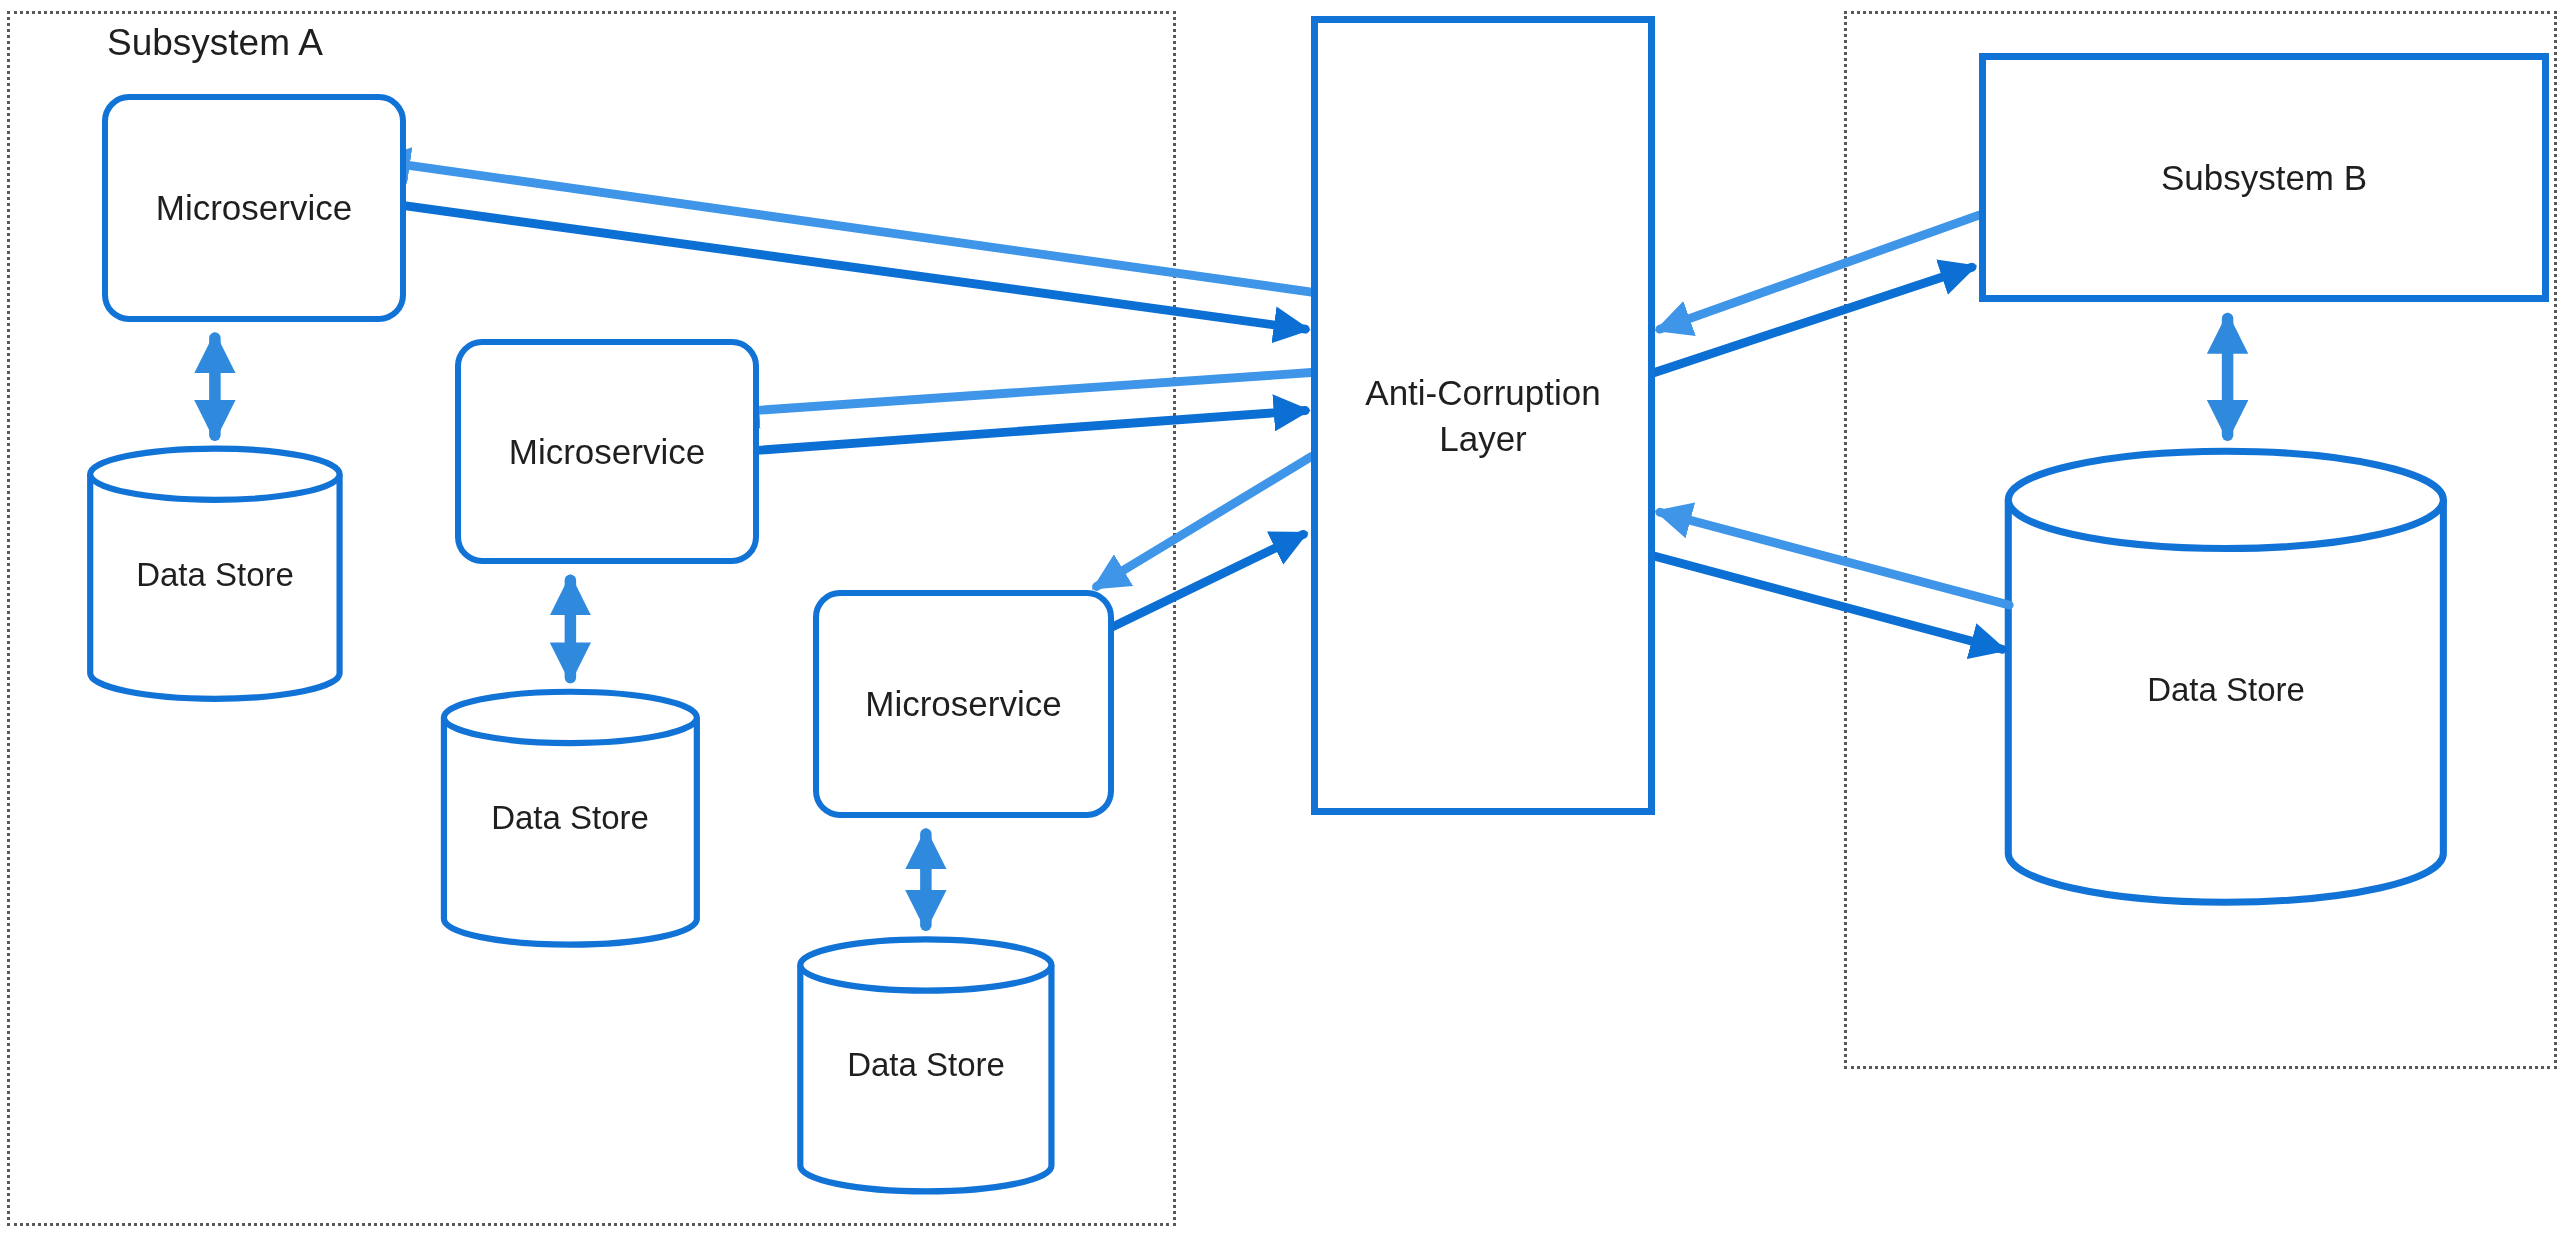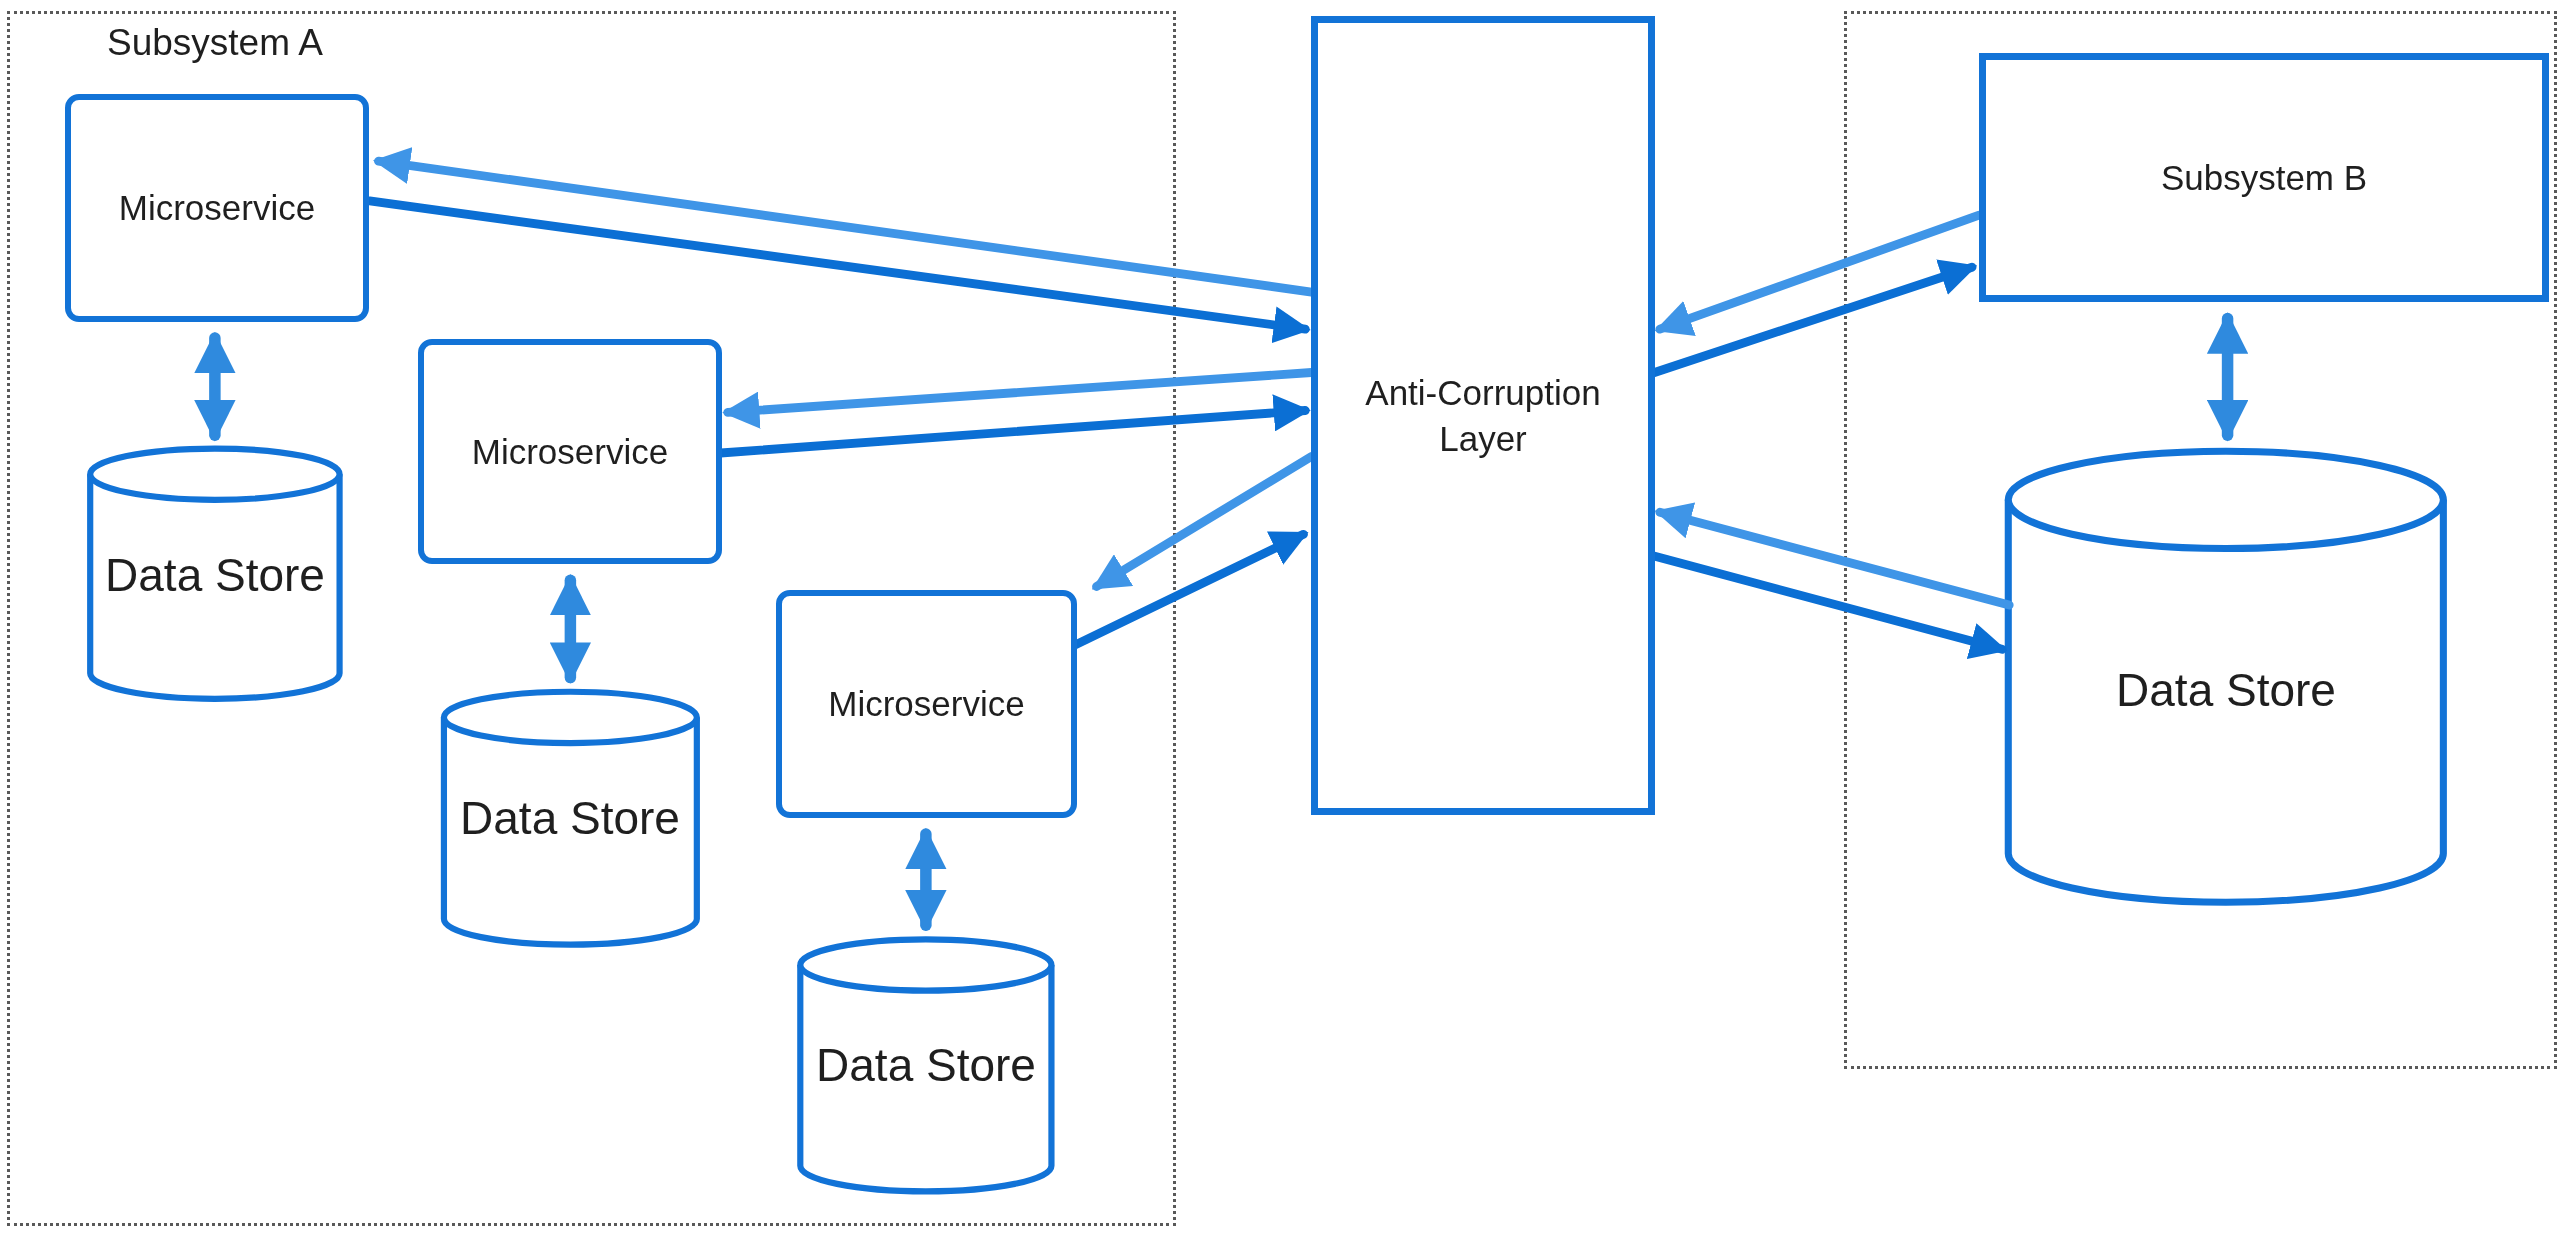--- a/index.html
+++ b/index.html
@@ -16,39 +16,39 @@
   .region-b{left:1844px;top:10.6px;width:713px;height:1058px;}
   .region-label{position:absolute;left:75px;top:21px;font-size:37px;line-height:1.2;margin-left:32px;}
   svg.layer{position:absolute;left:0;top:0;display:block;}
   .node{
     position:absolute;background:#ffffff;
     border:6.2px solid var(--shape-border,#1273d7);
     box-sizing:border-box;
     display:flex;align-items:center;justify-content:center;
     font-size:35px;text-align:center;line-height:1.3;
   }
-  .rounded{border-radius:14px;}
+  .rounded{border-radius:27px;margin-left:37px;}
   .ms1{left:65px;top:94px;width:304px;height:228px;}
   .ms2{left:418px;top:339px;width:304px;height:225px;}
   .ms3{left:776px;top:590px;width:301px;height:228px;}
   .acl{left:1311px;top:16px;width:344px;height:799px;border-width:7px;}
   .acl span{display:block;width:88%;}
   .subb{left:1979px;top:53px;width:570px;height:249px;border-width:7px;}
   .cyl{fill:#ffffff;stroke:var(--shape-border,#1273d7);stroke-width:7;}
   .cylB{stroke-width:8;}
   .ln{fill:none;stroke-linecap:round;}
   .ln-light{stroke:var(--arrow-light,#3f95e7);stroke-width:10;}
   .ln-dark{stroke:var(--arrow-dark,#0b6fd4);stroke-width:10;}
   .ln-duplex{stroke:var(--arrow-duplex,#2f8ade);stroke-width:13;}
   .mk-light{fill:var(--arrow-light,#3f95e7);}
   .mk-dark{fill:var(--arrow-dark,#0b6fd4);}
   .mk-duplex{fill:var(--arrow-duplex,#2f8ade);}
   .cyl-label{
     position:absolute;transform:translate(-50%,-50%);
-    font-size:46px;white-space:nowrap;
+    font-size:33px;white-space:nowrap;
   }
 </style>
 </head>
 <body>
 
 <div class="canvas">
 
   <div class="region region-a"></div>
   <div class="region region-b"></div>
 

